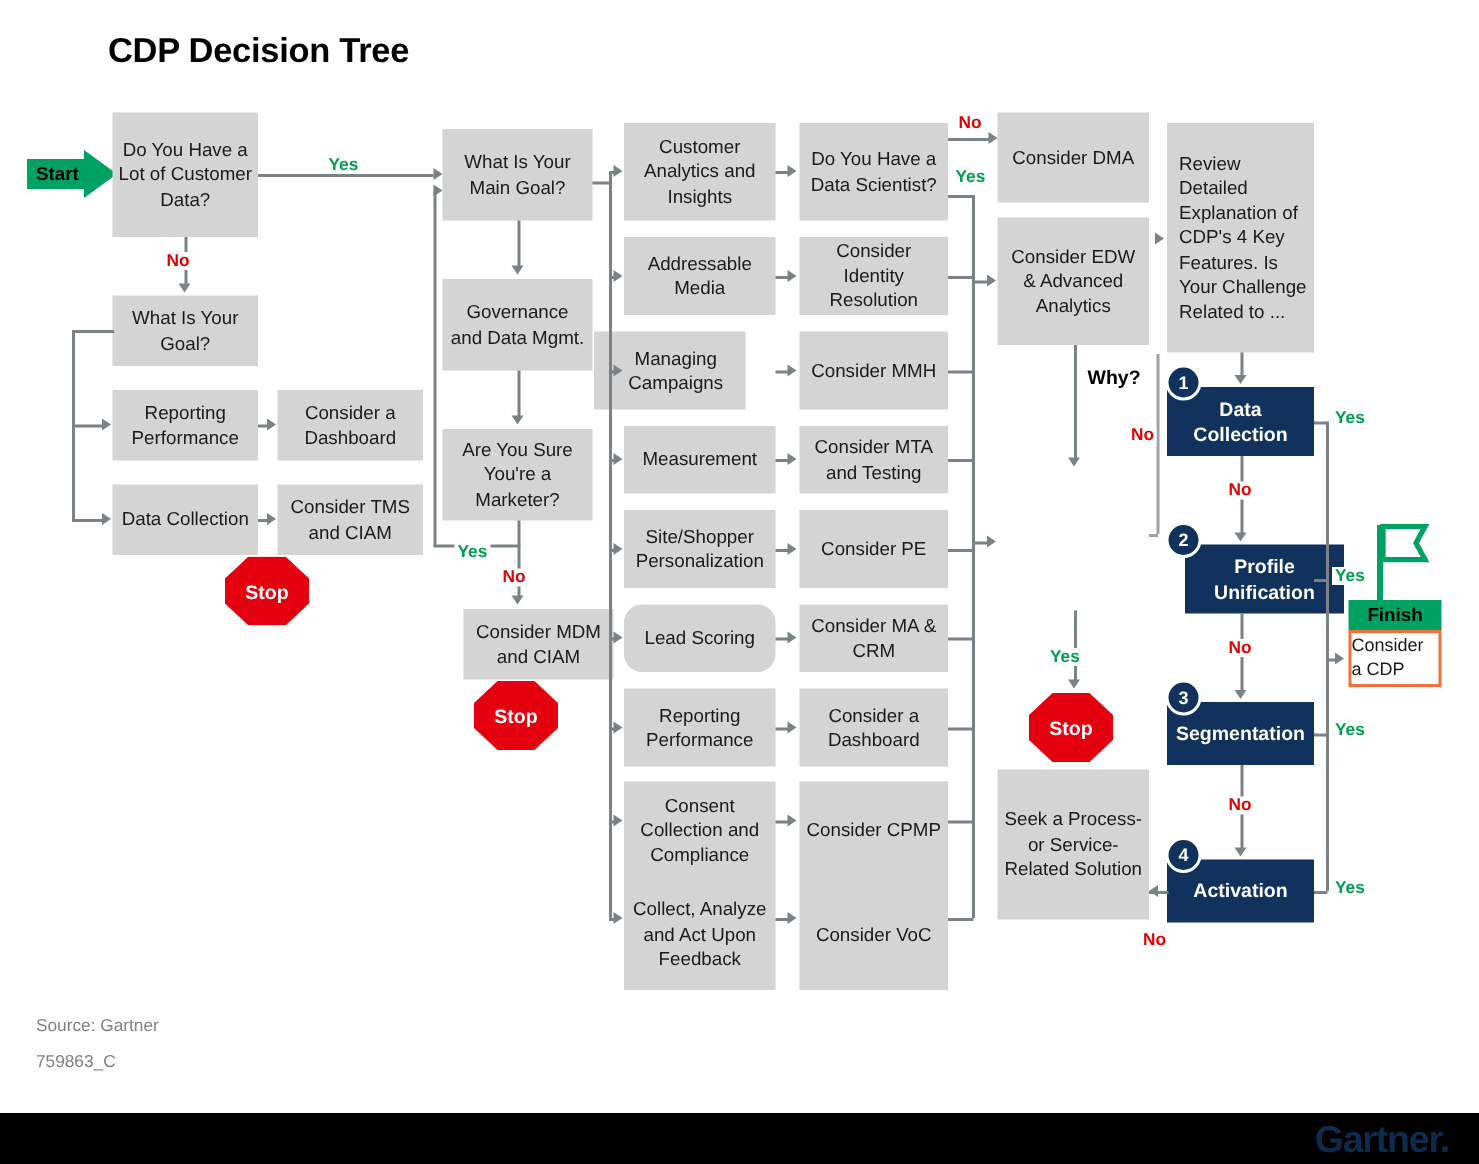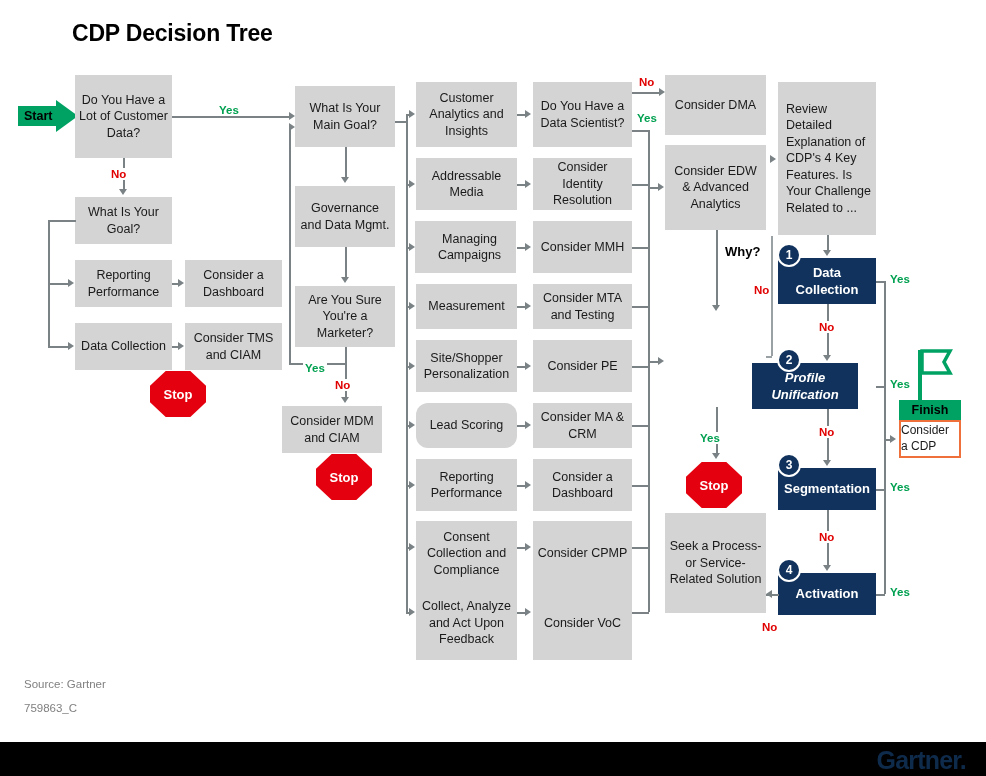--- a/index.html
+++ b/index.html
@@ -145,27 +145,27 @@
   <div class="box" style="left:185px;top:323px;width:97px;height:47px;">Consider TMS and CIAM</div>
 
   <div class="stop" style="left:150px;top:371px;">Stop</div>
 
   <div class="box" style="left:295px;top:86px;width:100px;height:61px;">What Is Your Main Goal?</div>
 
   <div class="box" style="left:295px;top:186px;width:100px;height:61px;">Governance and Data Mgmt.</div>
 
   <div class="box" style="left:295px;top:286px;width:100px;height:61px;">Are You Sure You're a Marketer?</div>
 
-  <div class="box" style="left:282px;top:406px;width:100px;height:47px;">Consider MDM and CIAM</div>
+  <div class="box" style="left:309px;top:406px;width:100px;height:47px;">Consider MDM and CIAM</div>
 
   <div class="stop" style="left:316px;top:454px;">Stop</div>
 
   <div class="box" style="left:416px;top:82px;width:101px;height:65px;">Customer Analytics and Insights</div>
   <div class="box" style="left:416px;top:158px;width:101px;height:52px;">Addressable Media</div>
-  <div class="box" style="left:415px;top:221px;width:101px;height:52px;padding-left:12px;">Managing Campaigns</div>
+  <div class="box" style="left:396px;top:221px;width:101px;height:52px;padding-left:12px;">Managing Campaigns</div>
   <div class="box" style="left:416px;top:284px;width:101px;height:45px;">Measurement</div>
   <div class="box" style="left:416px;top:340px;width:101px;height:52px;">Site/Shopper Personalization</div>
   <div class="box" style="left:416px;top:403px;width:101px;height:45px;border-radius:12px;">Lead Scoring</div>
   <div class="box" style="left:416px;top:459px;width:101px;height:52px;">Reporting Performance</div>
   <div class="box" style="left:416px;top:521px;width:101px;height:65px;">Consent Collection and Compliance</div>
   <div class="box" style="left:416px;top:586px;width:101px;height:74px;">Collect, Analyze and Act Upon Feedback</div>
 
   <div class="box" style="left:533px;top:82px;width:99px;height:65px;">Do You Have a Data Scientist?</div>
   <div class="box" style="left:533px;top:158px;width:99px;height:52px;">Consider Identity Resolution</div>
   <div class="box" style="left:533px;top:221px;width:99px;height:52px;">Consider MMH</div>
@@ -179,21 +179,21 @@
   <div class="box" style="left:665px;top:75px;width:101px;height:60px;">Consider DMA</div>
   <div class="box" style="left:665px;top:145px;width:101px;height:85px;">Consider EDW &amp; Advanced Analytics</div>
   <div class="stop" style="left:686px;top:462px;">Stop</div>
   <div class="box" style="left:665px;top:513px;width:101px;height:100px;">Seek a Process- or Service-Related Solution</div>
 
   <div class="box" style="left:778px;top:82px;width:98px;height:153px;justify-content:flex-start;text-align:left;padding-left:8px;">Review Detailed Explanation of CDP's 4 Key Features. Is Your Challenge Related to ...</div>
 
   <div class="box navy" style="left:778px;top:258px;width:98px;height:46px;">Data Collection</div>
   <div class="stepnum" style="left:777px;top:243px;">1</div>
 
-  <div class="box navy" style="left:752px;top:363px;width:106px;height:46px;font-style:italic;">Profile Unification</div>
+  <div class="box navy" style="left:790px;top:363px;width:106px;height:46px;">Profile Unification</div>
   <div class="stepnum" style="left:777px;top:348px;">2</div>
 
   <div class="box navy" style="left:778px;top:468px;width:98px;height:42px;">Segmentation</div>
   <div class="stepnum" style="left:777px;top:453px;">3</div>
 
   <div class="box navy" style="left:778px;top:573px;width:98px;height:42px;">Activation</div>
   <div class="stepnum" style="left:777px;top:558px;">4</div>
 
   <svg class="flag" style="left:916px;top:348px;" width="40" height="52">
     <path d="M4,2 L4,52" stroke="#00a263" stroke-width="4" fill="none"></path>

